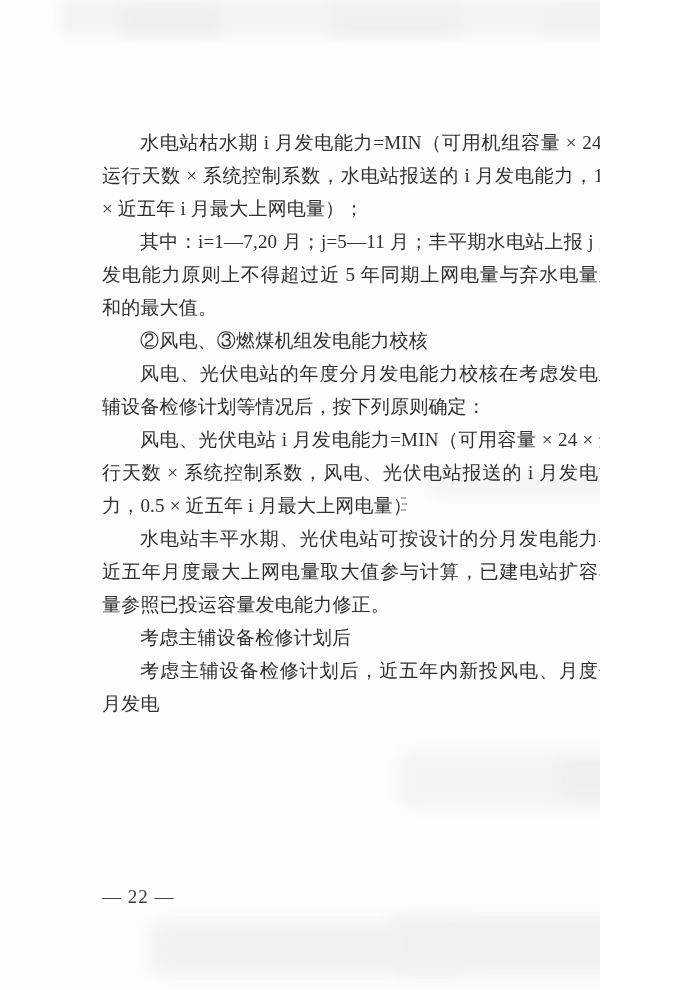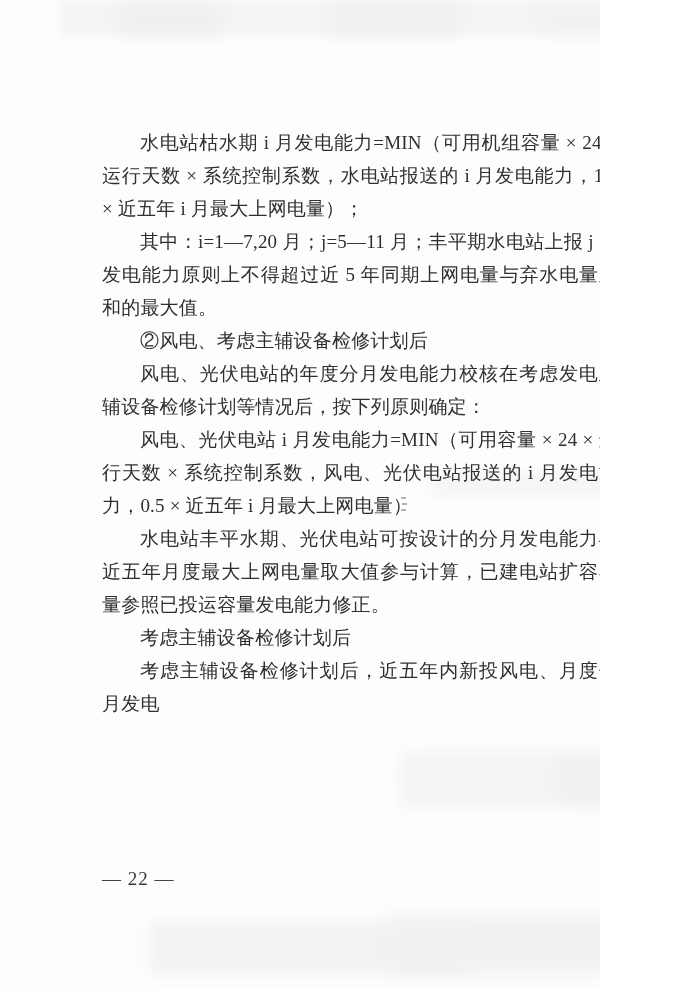--- a/index.html
+++ b/index.html
@@ -52,21 +52,21 @@
     text-align: justify;
     letter-spacing: 0.2px;
   }
   .content p {
     margin: 0;
     text-indent: 2em;
   }
   .footer {
     position: absolute;
     left: 102px;
-    top: 868px;
+    top: 886px;
     font-size: 19px;
     color: #3a3a3a;
     letter-spacing: 1px;
     font-family: Liberation Serif, serif;
   }
 </style>
 </head>
 <body>
 
 <div class="page">
@@ -80,21 +80,21 @@
   <div class="artifact art-mid-right3"></div>
   <div class="artifact art-bottom1"></div>
   <div class="artifact art-bottom2"></div>
   <div class="speck speck1"></div>
   <div class="speck speck2"></div>
   <div class="speck speck3"></div>
 
   <div class="content">
     <p>水电站枯水期 i 月发电能力=MIN（可用机组容量 × 24 × 运行天数 × 系统控制系数，水电站报送的 i 月发电能力，1.1 × 近五年 i 月最大上网电量）；</p>
     <p>其中：i=1—7,20 月；j=5—11 月；丰平期水电站上报 j 月发电能力原则上不得超过近 5 年同期上网电量与弃水电量之和的最大值。</p>
-    <p>②风电、考虑主辅设备检修计划后</p>
+    <p>②风电、③燃煤机组发电能力校核</p>
     <p>风电、光伏电站的年度分月发电能力校核在考虑发电主辅设备检修计划等情况后，按下列原则确定：</p>
     <p>风电、光伏电站 i 月发电能力=MIN（可用容量 × 24 × 运行天数 × 系统控制系数，风电、光伏电站报送的 i 月发电能力，0.5 × 近五年 i 月最大上网电量）</p>
     <p>水电站丰平水期、光伏电站可按设计的分月发电能力与近五年月度最大上网电量取大值参与计算，已建电站扩容容量参照已投运容量发电能力修正。</p>
     <p>考虑主辅设备检修计划后</p>
     <p>考虑主辅设备检修计划后，近五年内新投风电、月度分月发电</p>
   </div>
 
   <div class="footer">— 22 —</div>
 
 </div>

